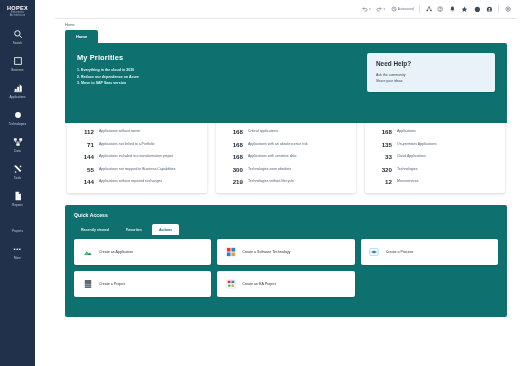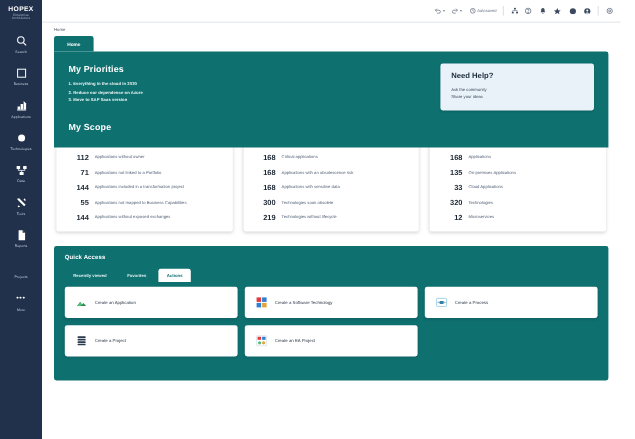--- a/index.html
+++ b/index.html
@@ -3,21 +3,21 @@
 <meta charset="utf-8">
 <style>
   * { box-sizing: border-box; margin: 0; padding: 0; }
   html, body { width: 529px; height: 366px; overflow: hidden; }
   body {
     font-family: "Liberation Sans", sans-serif;
     background: #ffffff;
     color: #27313f;
     font-size: 5px;
   }
-  .app { display: flex; width: 517px; height: 366px; }
+  .app { display: flex; width: 517px; height: 366px; gap: 20px; }
 
   
   .sidebar {
     width: 35px; min-width: 35px; height: 366px;
     background: #21314b;
     display: flex; flex-direction: column; align-items: center;
     padding-top: 3px;
   }
   .logo { text-align: center; margin-bottom: 10px; padding-top: 2px; }
   .logo-main {
@@ -355,21 +355,20 @@
             <div class="priority-line">1. Everything in the cloud in 2030</div>
             <div class="priority-line">2. Reduce our dependence on Azure</div>
             <div class="priority-line">3. Move to SAP Saas version</div>
           </div>
           <div class="help-card">
             <div class="help-title">Need Help?</div>
             <div class="help-link">Ask the community</div>
             <div class="help-link">Share your ideas</div>
           </div>
         </div>
-        <div class="scope-title">My Scope</div>
       </section>
 
       <div class="cards-row">
 
         <div class="card">
           <div class="card-head">
             <span class="card-head-icon">
               <svg viewBox="0 0 24 24" fill="#1a3a7a">
                   <rect x="9" y="2" width="6" height="5" rx="1"></rect>
                   <rect x="1.5" y="15" width="6" height="5" rx="1"></rect>

